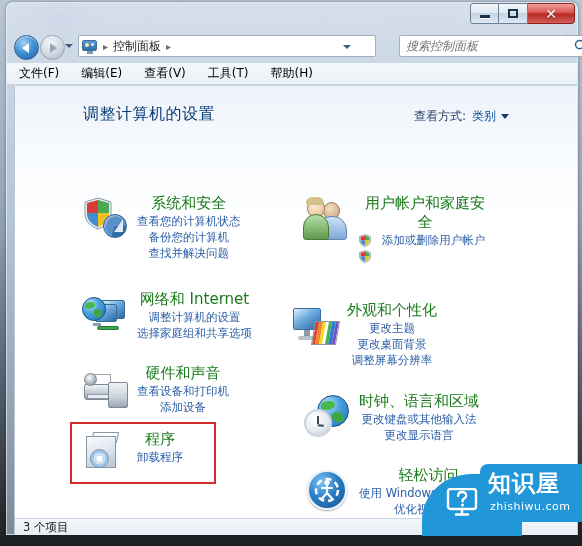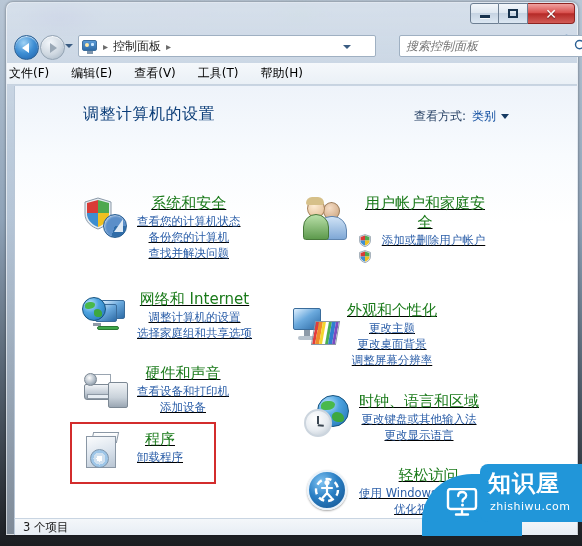--- a/index.html
+++ b/index.html
@@ -254,20 +254,21 @@
   
   .menubar {
     position: absolute;
     left: 1px; top: 61px;
     width: 570px; height: 22px;
     background: linear-gradient(180deg, #f5f8fb 0%, #eaf0f6 100%);
     border-bottom: 1px solid #c7d3e0;
     box-sizing: border-box;
     display: flex;
     align-items: center;
+    padding-left: 10px;
   }
   .menu-item {
     font-size: 12px;
     color: #000;
     margin-right: 18px;
     padding: 2px 2px;
     white-space: nowrap;
   }
 
   
@@ -318,21 +319,21 @@
   }
   .cat {
     position: absolute;
     display: flex;
   }
   .cat-icon {
     width: 48px; height: 48px;
     flex: none;
     position: relative;
   }
-  .cat-text { margin-left: 8px; text-decoration: underline; }
+  .cat-text { margin-left: 8px; }
   .cat-title {
     font-size: 15px;
     color: #1a7a1a;
     line-height: 19px;
     max-width: 150px;
   }
   .cat-link {
     font-size: 11.5px;
     color: #2b5ea8;
     line-height: 16px;

